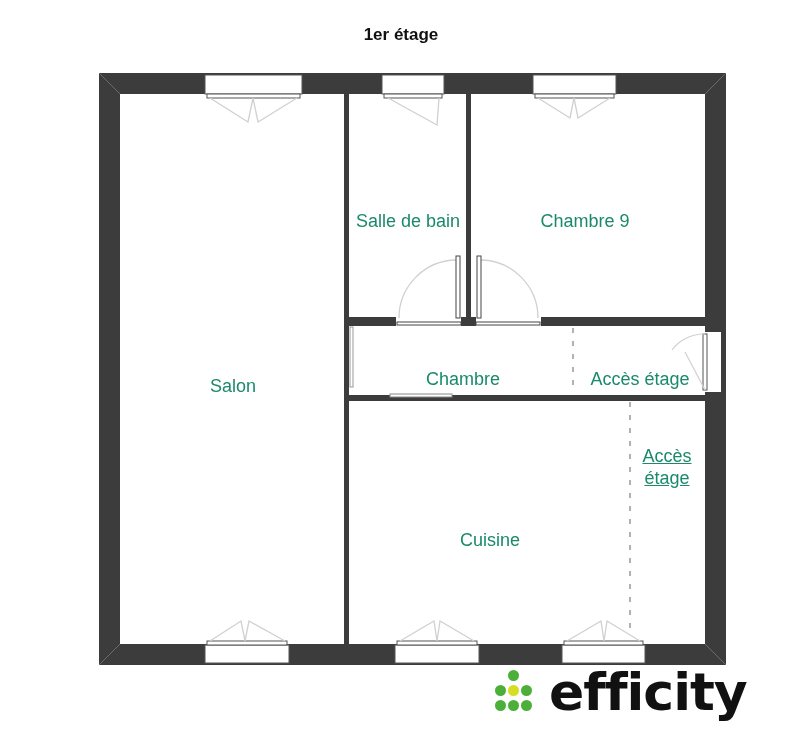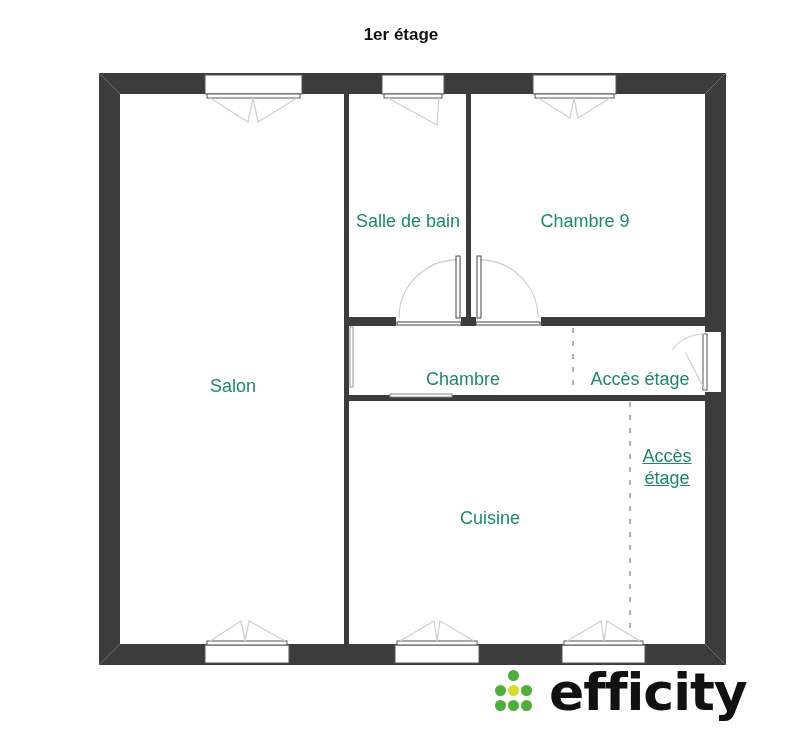--- a/index.html
+++ b/index.html
@@ -95,21 +95,21 @@
   </g>
 </svg>
 
 <div class="room-label" style="left:183px; top:347px; width:100px;">Salon</div>
 <div class="room-label" style="left:349px; top:182px; width:118px;">Salle de bain</div>
 <div class="room-label" style="left:520px; top:182px; width:130px;">Chambre 9</div>
 <div class="room-label" style="left:413px; top:340px; width:100px;">Chambre</div>
 <div class="room-label" style="left:580px; top:340px; width:120px;">Accès étage</div>
 <div class="room-label" style="left:632px; top:417px; width:70px; white-space:pre-line;text-decoration:underline;">Accès
 étage</div>
-<div class="room-label" style="left:440px; top:479px; width:100px;">Cuisine</div>
+<div class="room-label" style="left:440px; top:501px; width:100px;">Cuisine</div>
 
 <div class="logo">
   <span class="dot" style="left:15px; top:2px; background:#4caf3a;"></span>
   <span class="dot" style="left:2px; top:17px; background:#4caf3a;"></span>
   <span class="dot" style="left:15px; top:17px; background:#d6de23;"></span>
   <span class="dot" style="left:28px; top:17px; background:#4caf3a;"></span>
   <span class="dot" style="left:2px; top:32px; background:#4caf3a;"></span>
   <span class="dot" style="left:15px; top:32px; background:#4caf3a;"></span>
   <span class="dot" style="left:28px; top:32px; background:#4caf3a;"></span>
   <span class="logo-text">efficity</span>

